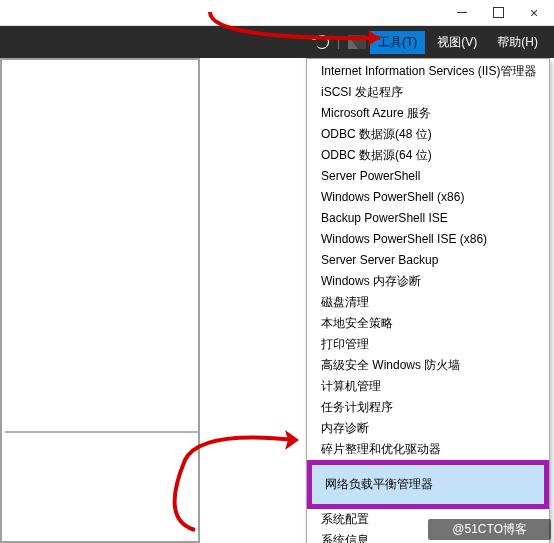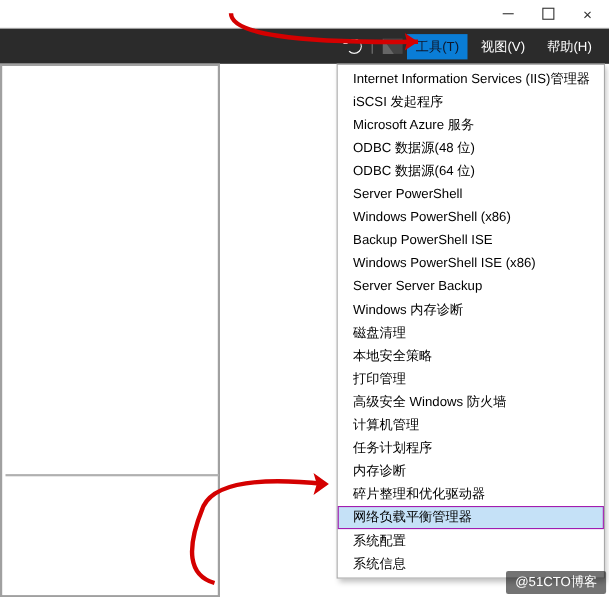--- a/index.html
+++ b/index.html
@@ -18,26 +18,26 @@
     .flag-icon { width: 18px; height: 14px; background: #444; position: relative; }
     .flag-icon::before { content: ""; position: absolute; left: 0; top: 0; border-style: solid; border-width: 14px 0 0 10px; border-color: transparent transparent transparent #666; }
     .menuitem { padding: 3px 8px; cursor: default; }
     .menuitem.selected { background: #0a7dd6; color: #0f172a; }
     
     .panel-left { position: absolute; left: 0; top: 58px; width: 200px; height: 485px; border: 2px solid #a0a0a0; background: #fff; }
     .panel-divider { position: absolute; left: 3px; top: 371px; width: 194px; height: 2px; background: #b0b0b0; }
     
     .dropdown { position: absolute; left: 306px; top: 58px; width: 244px; background: #fff; border: 1px solid #a8a8a8; box-shadow: 2px 3px 5px rgba(0,0,0,0.25); font-size: 12px; padding: 2px 0; z-index: 100; }
     .dropdown-item { padding: 2px 14px; line-height: 17px; white-space: nowrap; color: #000000; cursor: default; }
-    .dropdown-item.highlighted { background: #c5e1f7; border: 1px solid #a21caf; padding: 1px 13px; }
+    .dropdown-item.highlighted { background: #c5e1f7; border: 5px solid #a21caf; padding: 11px 13px; }
     
     .arrow1 { position: absolute; left: 200px; top: 0; width: 220px; height: 70px; pointer-events: none; z-index: 200; }
     .arrow2 { position: absolute; left: 155px; top: 400px; width: 170px; height: 140px; pointer-events: none; z-index: 200; }
     
-    .watermark { position: absolute; right: 3px; bottom: 3px; color: #fff; font-size: 12px; background: rgba(0,0,0,0.55); padding: 2px 8px; border-radius: 2px; z-index: 300; }
+    .watermark { position: absolute; right: 3px; bottom: 3px; color: #fff; font-size: 12px; background: rgba(0,0,0,0.55); padding: 2px 24px; border-radius: 2px; z-index: 300; }
   </style>
 </head>
 <body>
 
 <div class="titlebar">
   <div class="titlebtn minimize"></div>
   <div class="titlebtn maximize"></div>
   <div class="titlebtn close">×</div>
 </div>
 

